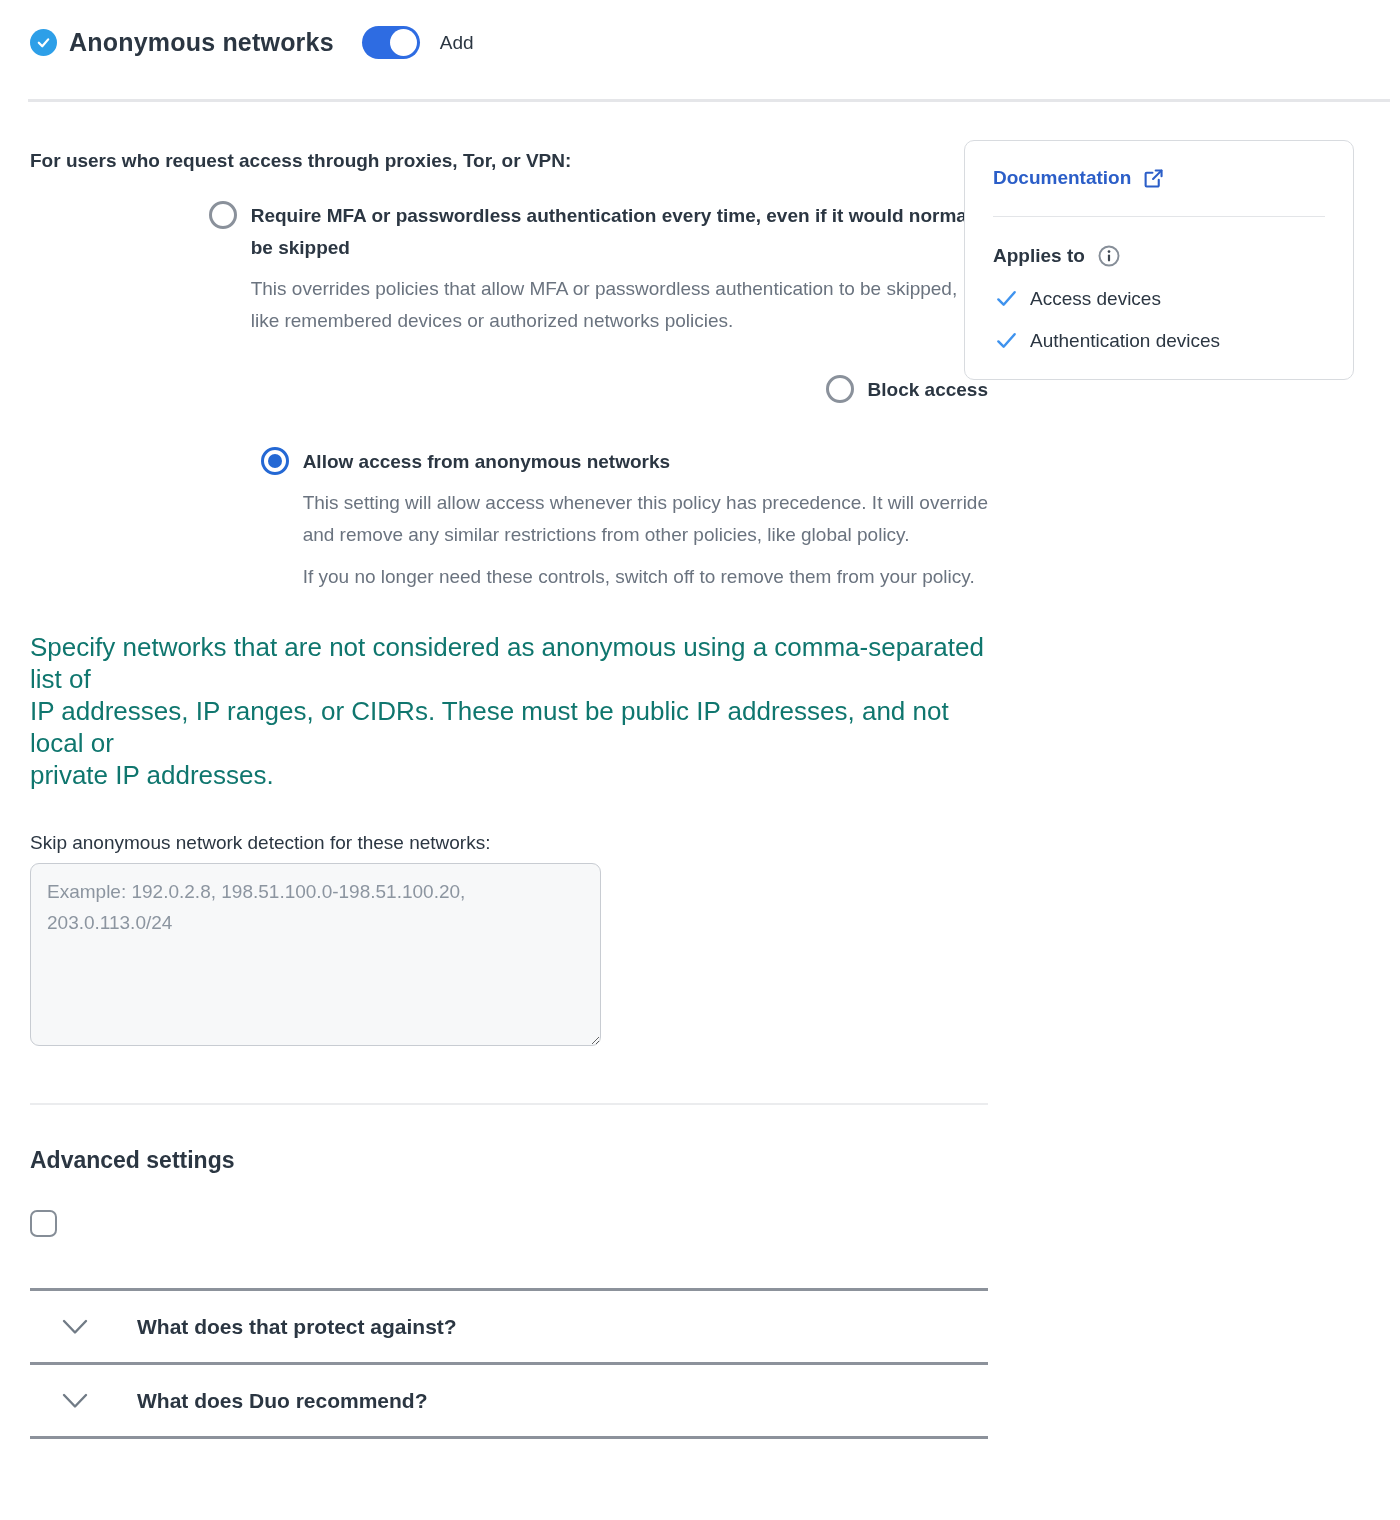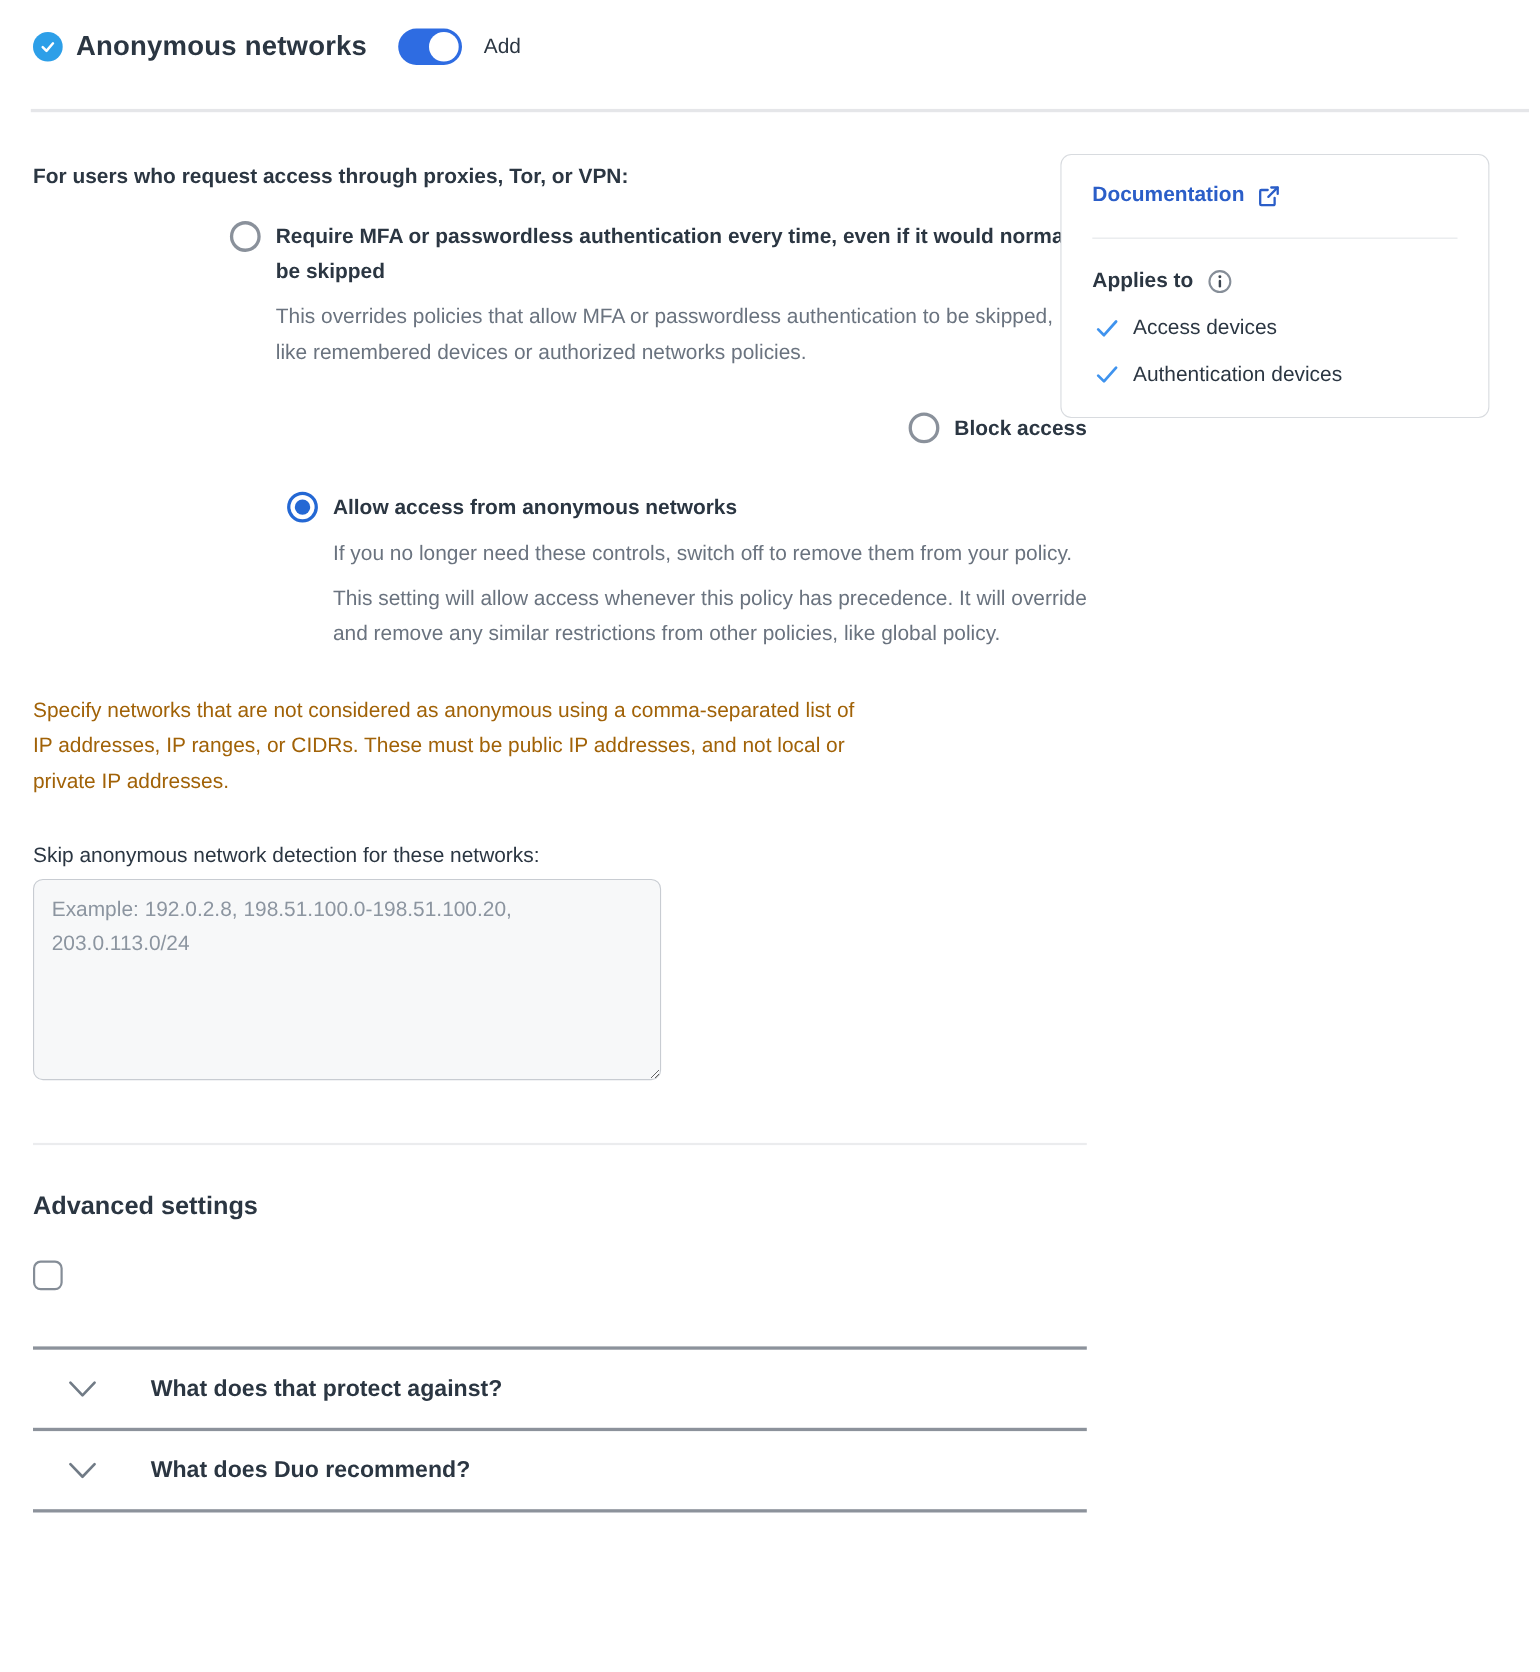--- a/index.html
+++ b/index.html
@@ -21,21 +21,21 @@
   .intro { margin-top:15px; font-size:19px; font-weight:700; line-height:32px; color:#2b3642; }
   .option { display:flex; margin-top:23px;justify-content:flex-end; }
   .option + .option { margin-top:37px; }
   .option.third { margin-top:40px; }
   .radio { width:28px; height:28px; border-radius:50%; border:3px solid #8a919b; background:#fff; flex:0 0 auto; margin-right:14px; margin-top:1px; cursor:pointer; position:relative; }
   .radio.checked { border-color:#2468d4; }
   .radio.checked::after { content:""; position:absolute; left:50%; top:50%; width:14px; height:14px; margin:-7px 0 0 -7px; border-radius:50%; background:#2468d4; }
   .option-label { font-size:19px; font-weight:700; line-height:32px; color:#2b3642; white-space:pre-line; cursor:pointer; }
   .option-desc { margin-top:9px; font-size:19px; line-height:32px; color:#6a737f; white-space:pre-line; }
   .option-desc.second { margin-top:10px; }
-  .specify-paragraph { margin-top:38px; font-size:19px; line-height:32px; color:#a16207; white-space:pre-line; }
+  .specify-paragraph { margin-top:38px; font-size:26px; line-height:32px; color:#0f766e; white-space:pre-line; }
   .skip-label { margin-top:36px; font-size:19px; font-weight:400; line-height:32px; color:#2b3642; }
   .networks-textarea { display:block; margin-top:4px; width:571px; height:183px; padding:12px 16px; font-family:"Liberation Sans",sans-serif; font-size:19px; line-height:31px; color:#47515c; background:#f7f8f9; border:1.5px solid #c8ccd2; border-radius:9px; resize:both; outline:none; }
   .networks-textarea::placeholder { color:#8c95a0; }
   .mid-divider { margin-top:57px; height:2px; background:#ebecee; width:958px; }
   .advanced-heading { margin-top:40px; font-size:23px; font-weight:700; color:#2b3642; line-height:30px; }
   .checkbox-row { display:flex; margin-top:33px; }
   .checkbox { width:27px; height:27px; border:2.5px solid #858d97; border-radius:7px; background:#fff; flex:0 0 auto; margin-right:15px; margin-top:2px; cursor:pointer; }
   .checkbox-label { font-size:19px; font-weight:700; line-height:32px; color:#2b3642; cursor:pointer; }
   .checkbox-desc { margin-top:8px; font-size:19px; line-height:32px; color:#6a737f; white-space:pre-line; }
   .accordion { margin-top:51px; border-top:3px solid #8c929b; width:958px; }
@@ -91,23 +91,23 @@
       <span class="radio"></span>
       <div>
         <div class="option-label">Block access</div>
       </div>
     </div>
 
     <div class="option third">
       <span class="radio checked"></span>
       <div>
         <div class="option-label">Allow access from anonymous networks</div>
-        <div class="option-desc second">If you no longer need these controls, switch off to remove them from your policy.</div>
         <div class="option-desc">This setting will allow access whenever this policy has precedence. It will override
 and remove any similar restrictions from other policies, like global policy.</div>
+        <div class="option-desc second">If you no longer need these controls, switch off to remove them from your policy.</div>
       </div>
     </div>
 
     <p class="specify-paragraph">Specify networks that are not considered as anonymous using a comma-separated list of
 IP addresses, IP ranges, or CIDRs. These must be public IP addresses, and not local or
 private IP addresses.</p>
 
     <p class="skip-label">Skip anonymous network detection for these networks:</p>
 
     <textarea class="networks-textarea" placeholder="Example: 192.0.2.8, 198.51.100.0-198.51.100.20,

